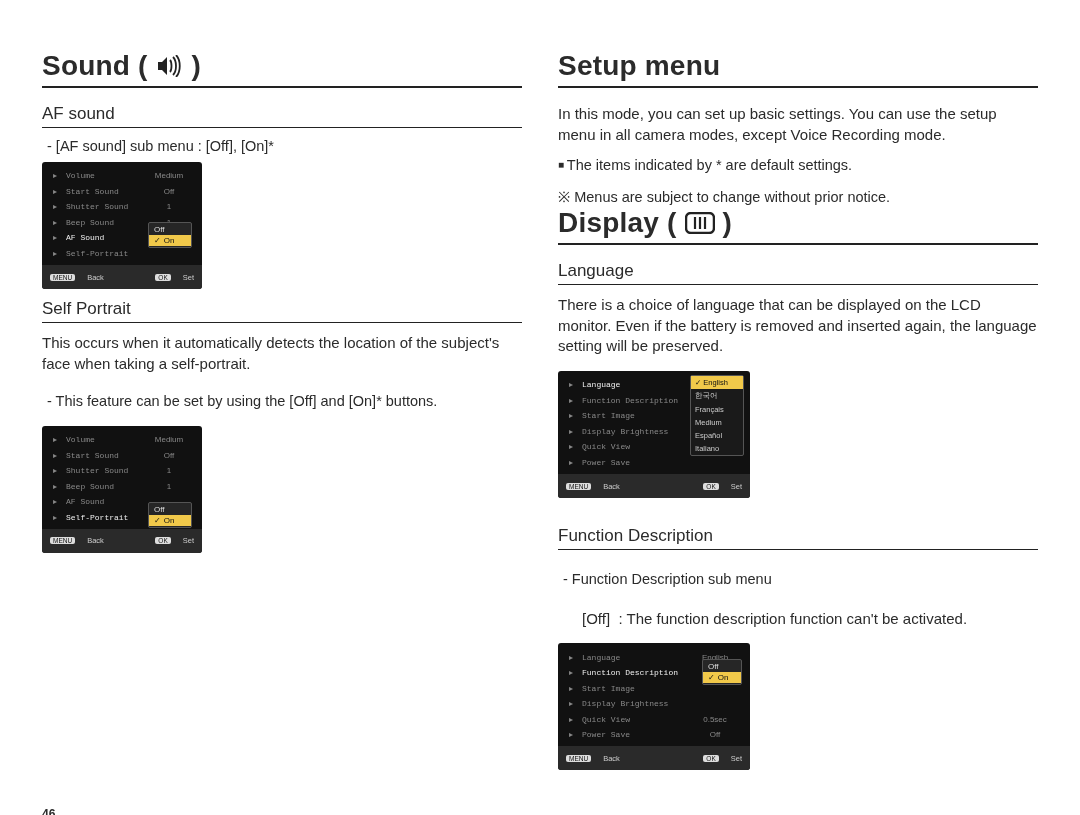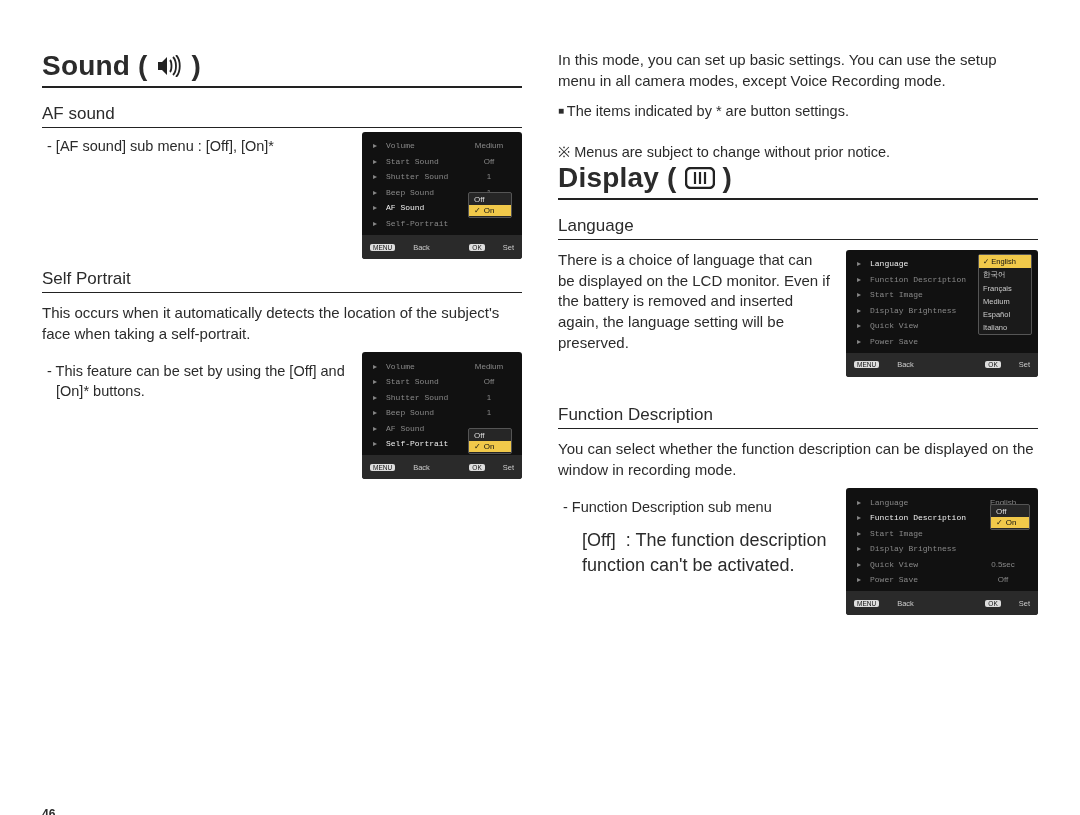--- a/index.html
+++ b/index.html
@@ -29,21 +29,21 @@
   .h2 {
     font-size: 17px;
     border-bottom: 1px solid #222;
     padding-bottom: 3px;
     margin-top: 10px;
     margin-bottom: 10px;
   }
   .body { font-size: 15px; line-height: 1.38; }
   .indent { padding-left: 14px; text-indent: -9px; margin-top: 10px; font-size: 14.5px; line-height: 1.35; }
   .indent::before { content: "- "; }
-  .row-image { display:flex; gap:14px; align-items:flex-start; margin-top:8px; }
+  .row-image { display:flex; gap:14px; align-items:flex-start; margin-top:8px;flex-direction:column; }
   .row-image .text { flex:1; }
   .lcd {
     width: 160px;
     background:#111;
     border-radius:3px;
     font-size:8px;
     color:#999;
     padding:6px 8px 0 8px;
     position:relative;
   }
@@ -53,33 +53,33 @@
   .lcd .mval { color:#888; flex:1;text-align:center; }
   .lcd .hl .mlabel, .lcd .hl .mval { color:#eee; }
   .lcd .side-ind { width:10px; text-align:center; color:#888; }
   .lcd .dropbox {
     position:absolute; right:10px; width:44px;
     background:#262626; border:1px solid #555; border-radius:2px;
     padding:1px 0;
   }
   .lcd .drop-opt { padding:1px 5px; color:#ddd; }
   .lcd .drop-sel { background:#f1c94a; color:#111; display:flex; gap:3px; }
-  .lcd .foot { margin:4px -8px 0 -8px; background:#2a2a2a; height:15px; display:flex; align-items:center; padding:12px 8px; gap:18px; font-size:7.5px; color:#ccc; border-radius:0 0 3px 3px;}
+  .lcd .foot { margin:4px -8px 0 -8px; background:#2a2a2a; height:15px; display:flex; align-items:center; padding:12px 8px; gap:12px; font-size:7.5px; color:#ccc; border-radius:0 0 3px 3px;}
   .lcd .foot .btn { background:#ddd; color:#111; padding:0 3px; border-radius:2px; font-size:6.5px; }
   .langbox {
     position:absolute; right:6px; top:4px; width:54px;
     background:#1a1a1a; border:1px solid #555; border-radius:2px;
     font-size:7.5px;
   }
   .langbox div { padding:2px 4px; color:#ccc; }
   .langbox .sel { background:#f1c94a; color:#111; display:flex; gap:2px; }
-  .bullet { font-size:14.5px; line-height:1.4; padding-left:14px; text-indent:-14px; margin-top:20px; }
+  .bullet { font-size:14.5px; line-height:1.4; padding-left:14px; text-indent:-14px; margin-top:11px; }
   .bullet.sq::before { content:"■ "; font-size:10px; position:relative; top:-2px; }
   .bullet.star::before { content:"※ "; }
-  .subblock { padding-left:24px; font-size:18px; line-height:1.38; margin-top:10px;}
+  .subblock { padding-left:24px; font-size:15px; line-height:1.38; margin-top:19px;}
   .pgnum { position:absolute; bottom:-24px; left:0; font-size:12px; font-weight:bold; }
   .gap-top { }
 </style>
 </head>
 <body>
 
 <div class="col">
   <div class="h1">
     <span>Sound (</span>
     <span class="icon">
@@ -191,22 +191,23 @@
           <span class="btn">OK</span>
           <span>Set</span>
         </div>
     </div>
   </div>
 
   <div class="pgnum">46</div>
 </div>
 
 <div class="col">
+  <div class="h1">Setup menu</div>
   <div class="body">In this mode, you can set up basic settings. You can use the setup menu in all camera modes, except Voice Recording mode.</div>
-  <div class="bullet sq" style="margin-top:10px">The items indicated by * are button settings.</div>
+  <div class="bullet sq" style="margin-top:10px">The items indicated by * are default settings.</div>
   <div class="bullet star">Menus are subject to change without prior notice.</div>
 
   <div class="h1" style="">
     <span>Display (</span>
     <span class="icon">
       <svg width="30" height="22" viewBox="0 0 30 22">
           <rect x="1" y="1" width="28" height="20" rx="5" fill="none" stroke="#222" stroke-width="2.5"></rect>
           <line x1="10" y1="5" x2="10" y2="17" stroke="#222" stroke-width="2.2"></line>
           <line x1="15" y1="5" x2="15" y2="17" stroke="#222" stroke-width="2.2"></line>
           <line x1="20" y1="5" x2="20" y2="17" stroke="#222" stroke-width="2.2"></line>
@@ -258,21 +259,20 @@
           <span class="btn">MENU</span>
           <span>Back</span>
           <span style="flex:1"></span>
           <span class="btn">OK</span>
           <span>Set</span>
         </div>
     </div>
   </div>
 
   <div class="h2" style="margin-top:28px">Function Description</div>
-  <div class="body">You can select whether the function description can be displayed on the window in recording mode.</div>
   <div class="row-image">
     <div class="text">
       <div class="indent">Function Description sub menu</div>
       <div class="subblock"><span>[Off]</span>&nbsp;&nbsp;<span>: The function description function can't be activated.</span></div>
     </div>
     <div class="lcd small">
       <div class="mrow">
           <span class="side-ind">▸</span>
           <span class="mlabel" style="flex-basis:100px">Language</span>
           <span class="mval">English</span>

